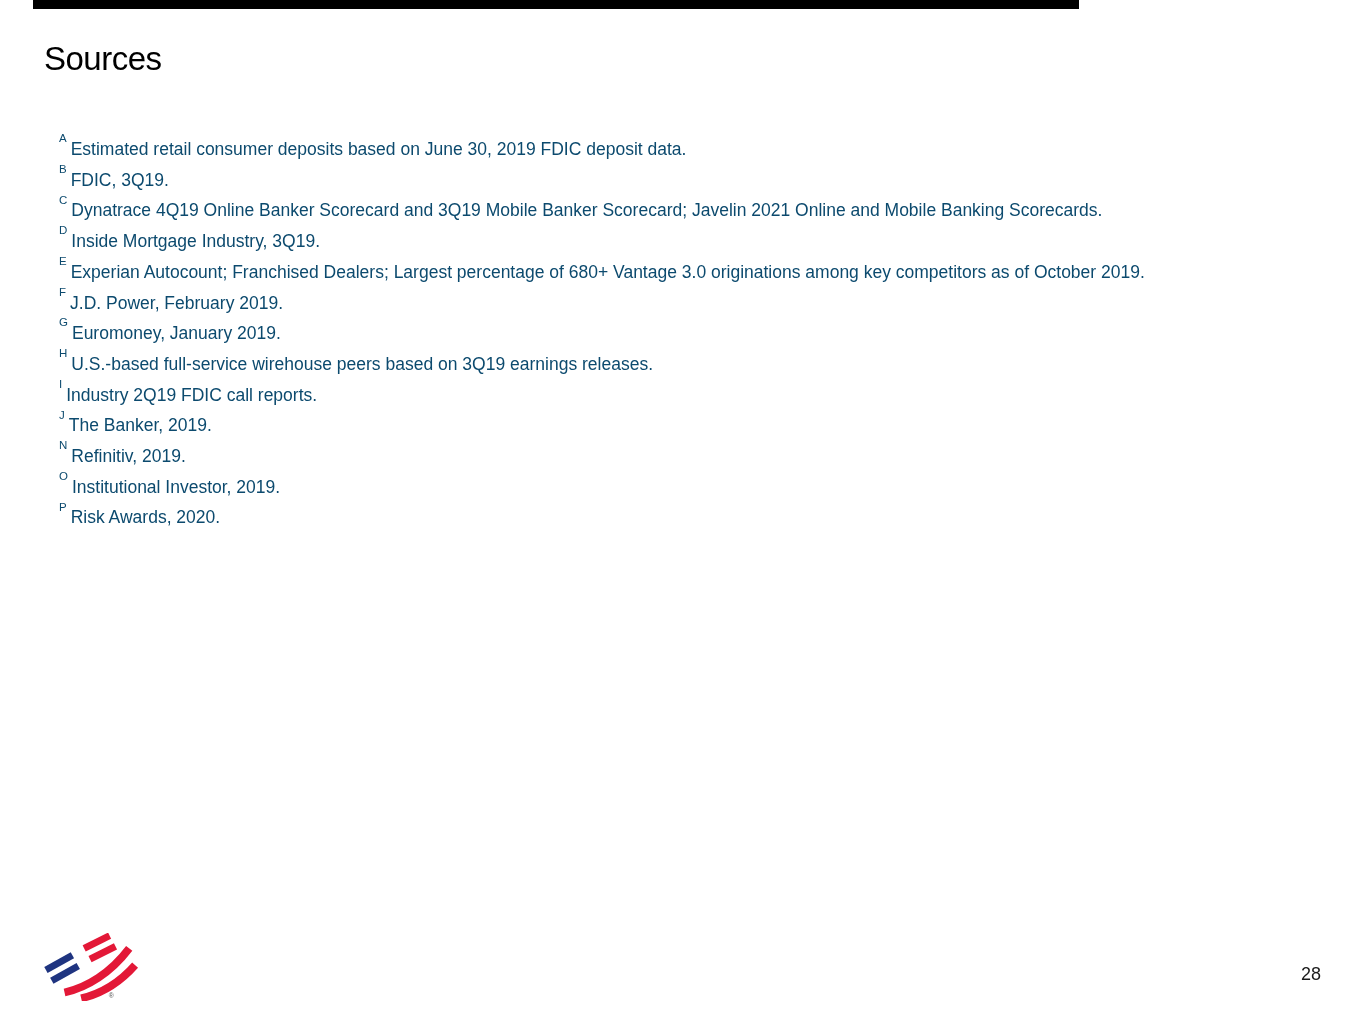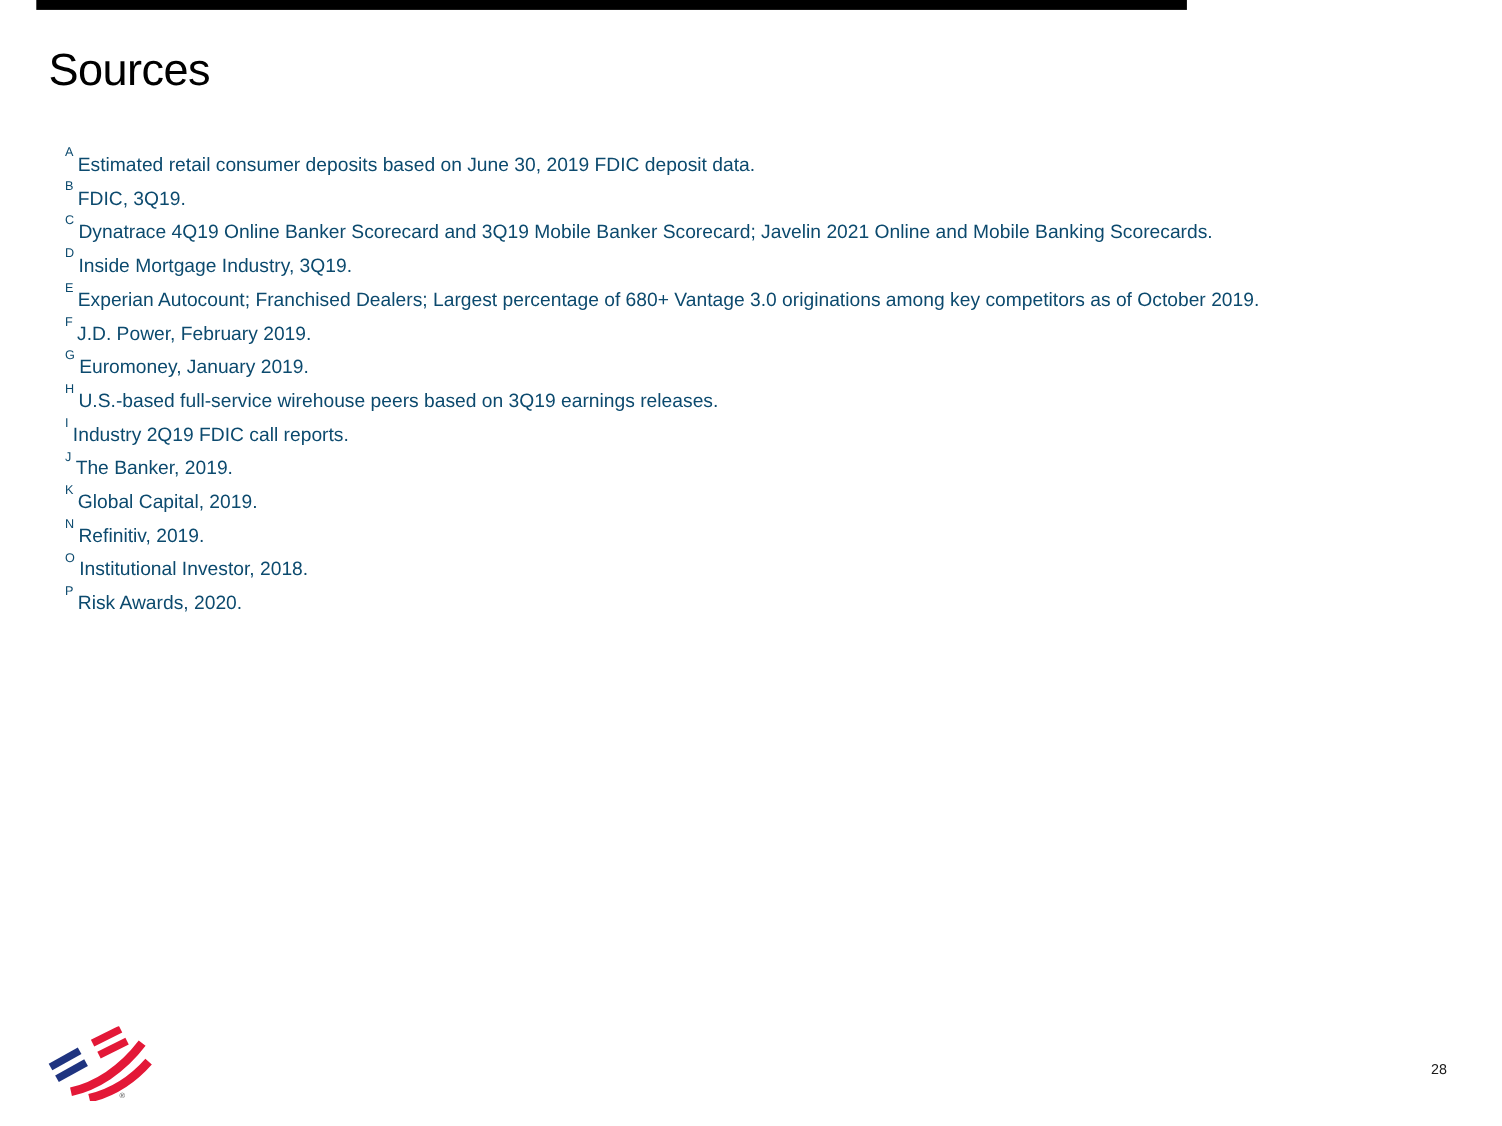--- a/index.html
+++ b/index.html
@@ -13,21 +13,21 @@
   }
   .top-rule {
     position: absolute;
     left: 33px; top: 0;
     width: 1046px; height: 9px;
     background: #000000;
   }
   .slide-title {
     position: absolute;
     left: 44px; top: 40px;
-    font-size: 41px;
+    font-size: 33px;
     font-weight: 400;
     color: #000000;
     letter-spacing: -0.5px;
   }
   .footnotes {
     position: absolute;
     left: 59px; top: 134px;
     font-size: 17.5px;
     line-height: 30.7px;
     color: #0c4a6e;
@@ -36,21 +36,21 @@
   .fn-marker {
     font-size: 11.5px;
     line-height: 0;
     position: relative;
     top: -6px;
     margin-right: 4px;
   }
   .page-number {
     position: absolute;
     left: 1301px; top: 964px;
-    font-size: 13px;
+    font-size: 18px;
     color: #1a1a1a;
   }
   .logo {
     position: absolute;
     left: 42px; top: 933px;
     width: 98px; height: 68px;
   }
   .logo svg { display: block; width: 100%; height: 100%; }
 </style>
 </head>
@@ -64,23 +64,22 @@
   <div class="fn-line"><sup class="fn-marker">A</sup><span>Estimated retail consumer deposits based on June 30, 2019 FDIC deposit data.</span></div>
   <div class="fn-line"><sup class="fn-marker">B</sup><span>FDIC, 3Q19.</span></div>
   <div class="fn-line"><sup class="fn-marker">C</sup><span>Dynatrace 4Q19 Online Banker Scorecard and 3Q19 Mobile Banker Scorecard; Javelin 2021 Online and Mobile Banking Scorecards.</span></div>
   <div class="fn-line"><sup class="fn-marker">D</sup><span>Inside Mortgage Industry, 3Q19.</span></div>
   <div class="fn-line"><sup class="fn-marker">E</sup><span>Experian Autocount; Franchised Dealers; Largest percentage of 680+ Vantage 3.0 originations among key competitors as of October 2019.</span></div>
   <div class="fn-line"><sup class="fn-marker">F</sup><span>J.D. Power, February 2019.</span></div>
   <div class="fn-line"><sup class="fn-marker">G</sup><span>Euromoney, January 2019.</span></div>
   <div class="fn-line"><sup class="fn-marker">H</sup><span>U.S.-based full-service wirehouse peers based on 3Q19 earnings releases.</span></div>
   <div class="fn-line"><sup class="fn-marker">I</sup><span>Industry 2Q19 FDIC call reports.</span></div>
   <div class="fn-line"><sup class="fn-marker">J</sup><span>The Banker, 2019.</span></div>
-  <div class="fn-line"><sup class="fn-marker">K</sup><span>Global Capital, 2019.</span></div>
   <div class="fn-line"><sup class="fn-marker">N</sup><span>Refinitiv, 2019.</span></div>
-  <div class="fn-line"><sup class="fn-marker">O</sup><span>Institutional Investor, 2018.</span></div>
+  <div class="fn-line"><sup class="fn-marker">O</sup><span>Institutional Investor, 2019.</span></div>
   <div class="fn-line"><sup class="fn-marker">P</sup><span>Risk Awards, 2020.</span></div>
 </div>
 
 <div class="logo">
   <svg viewBox="0 0 100 68" xmlns="http://www.w3.org/2000/svg">
 
     <path d="M4 37 L31 22" stroke="#1f3480" stroke-width="7" fill="none"></path>
     <path d="M10 48 L37 33" stroke="#1f3480" stroke-width="7" fill="none"></path>
 
     <path d="M43 15 L69 2" stroke="#e31837" stroke-width="7" fill="none"></path>

